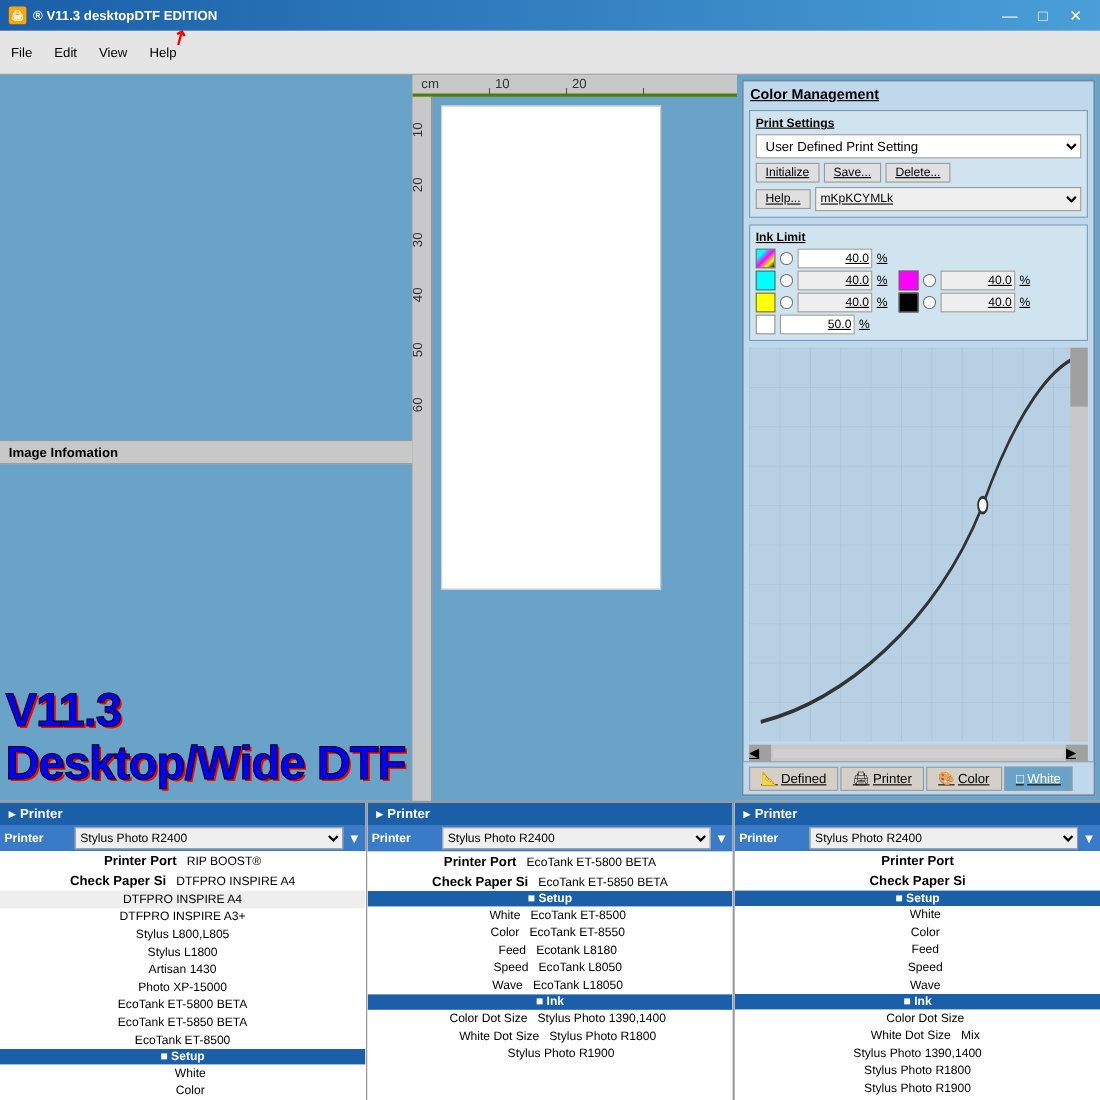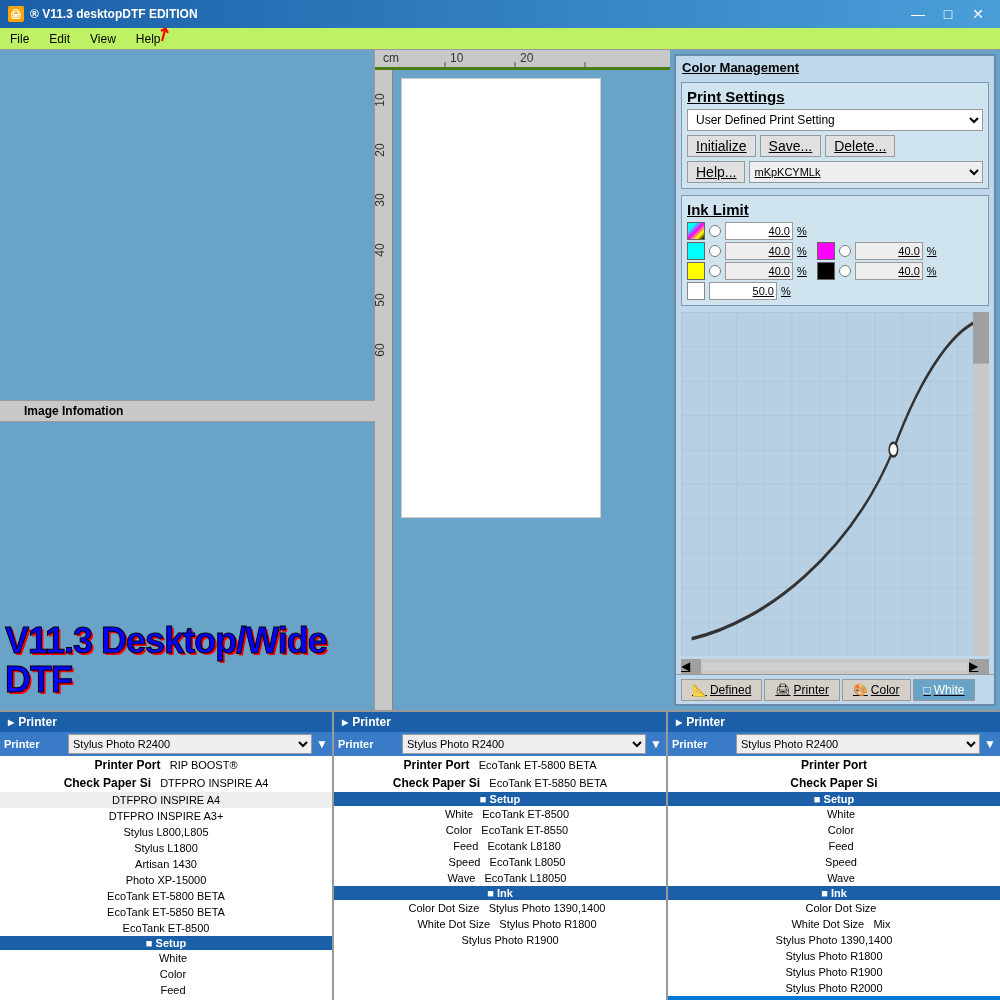--- a/index.html
+++ b/index.html
@@ -15,22 +15,22 @@
       padding: 0 8px;
       color: white;
     }
     .titlebar-left { display: flex; align-items: center; gap: 6px; font-size: 12px; font-weight: bold; }
     .titlebar-icon { width: 16px; height: 16px; background: #ffa500; border-radius: 2px; font-size: 9px; display: flex; align-items: center; justify-content: center; color: white; font-weight: bold; }
     .titlebar-controls { display: flex; gap: 2px; }
     .titlebar-btn { width: 28px; height: 20px; display: flex; align-items: center; justify-content: center; cursor: pointer; color: white; font-size: 14px; }
 
     
     .menubar {
-      background: #bef264;
-      height: 22px;
+      background: #e5e5e5;
+      height: 40px;
       display: flex;
       align-items: center;
       border-bottom: 1px solid #999;
     }
     .menu-item { padding: 2px 10px; cursor: pointer; height: 100%; display: flex; align-items: center; }
 
     
     .main-area {
       display: flex;
       height: calc(1000px - 28px - 22px - 290px);
@@ -67,24 +67,24 @@
       display: flex;
       flex-direction: column;
     }
     .color-mgmt-title { font-weight: bold; padding: 4px 6px; font-size: 13px; }
     .section-box {
       border: 1px solid #7a9ab8;
       margin: 3px 5px;
       padding: 5px;
       background: #d0e4f0;
     }
-    .section-title { font-weight: bold; margin-bottom: 4px; font-size: 15px; }
+    .section-title { font-weight: bold; margin-bottom: 4px; font-size: 11px; }
     .select-full { width: 100%; height: 22px; border: 1px solid #999; background: white; padding: 0 4px; }
     .btn-row { display: flex; gap: 4px; margin-top: 4px; }
-    .btn { background: #e0e0e0; border: 1px solid #999; padding: 2px 8px; cursor: pointer; font-size: 14px; }
+    .btn { background: #e0e0e0; border: 1px solid #999; padding: 2px 8px; cursor: pointer; font-size: 11px; }
     .setup-row { display: flex; align-items: center; gap: 4px; margin-top: 4px; }
     .ink-row { display: flex; align-items: center; gap: 4px; margin-top: 2px; }
     .color-swatch { width: 18px; height: 18px; border: 1px solid #666; }
     .radio-btn { width: 12px; height: 12px; }
     .ink-input { width: 68px; height: 18px; border: 1px solid #999; text-align: right; padding-right: 2px; font-size: 11px; }
     .pct { font-size: 11px; }
 
     
     .bottom-tabs {
       height: 30px;
@@ -180,21 +180,21 @@
   <div class="menu-item" style="position:relative;">Help
     <span style="position:absolute;top:-5px;left:30px;color:red;font-size:18px;transform:rotate(-30deg);font-weight:bold;">↗</span>
   </div>
 </div>
 
 <div class="main-area">
 
   <div class="left-panel">
 
     <div style="position:absolute;bottom:10px;left:5px;right:0;">
-      <div style="font-size:36px;font-weight:900;font-family:'Arial Black',sans-serif;color:#0000ff;text-shadow:2px 2px 0 #ff0000;-webkit-text-stroke:1px #000;letter-spacing:-1px;line-height:1.1;">
+      <div style="font-size:43px;font-weight:900;font-family:'Arial Black',sans-serif;color:#0000ff;text-shadow:2px 2px 0 #ff0000;-webkit-text-stroke:1px #000;letter-spacing:-1px;line-height:1.1;">
         V11.3 Desktop/Wide DTF
       </div>
     </div>
 
     <div style="position:absolute;bottom:0;left:0;right:0;">
     </div>
   </div>
 
   <div class="center-panel">
 
@@ -327,21 +327,21 @@
         </div>
         <div class="tab-btn active">
           <span>□</span>
           <span>White</span>
         </div>
       </div>
     </div>
   </div>
 </div>
 
-<div style="background:#c8c8c8;border-top:1px solid #999;border-bottom:1px solid #999;padding:3px 24px;display:flex;align-items:center;width:375px;position:absolute;top:calc(28px + 22px + 350px);left:0;">
+<div style="background:#c8c8c8;border-top:1px solid #999;border-bottom:1px solid #999;padding:3px 8px;display:flex;align-items:center;width:375px;position:absolute;top:calc(28px + 22px + 350px);left:0;">
   <span style="font-weight:bold;font-size:12px;">Image Infomation</span>
 </div>
 
 <div class="bottom-area">
 
   <div class="printer-panel">
     <div class="panel-header">Printer</div>
     <div class="printer-select-row">
       <span class="printer-select-label">Printer</span>
       <select class="printer-select">

